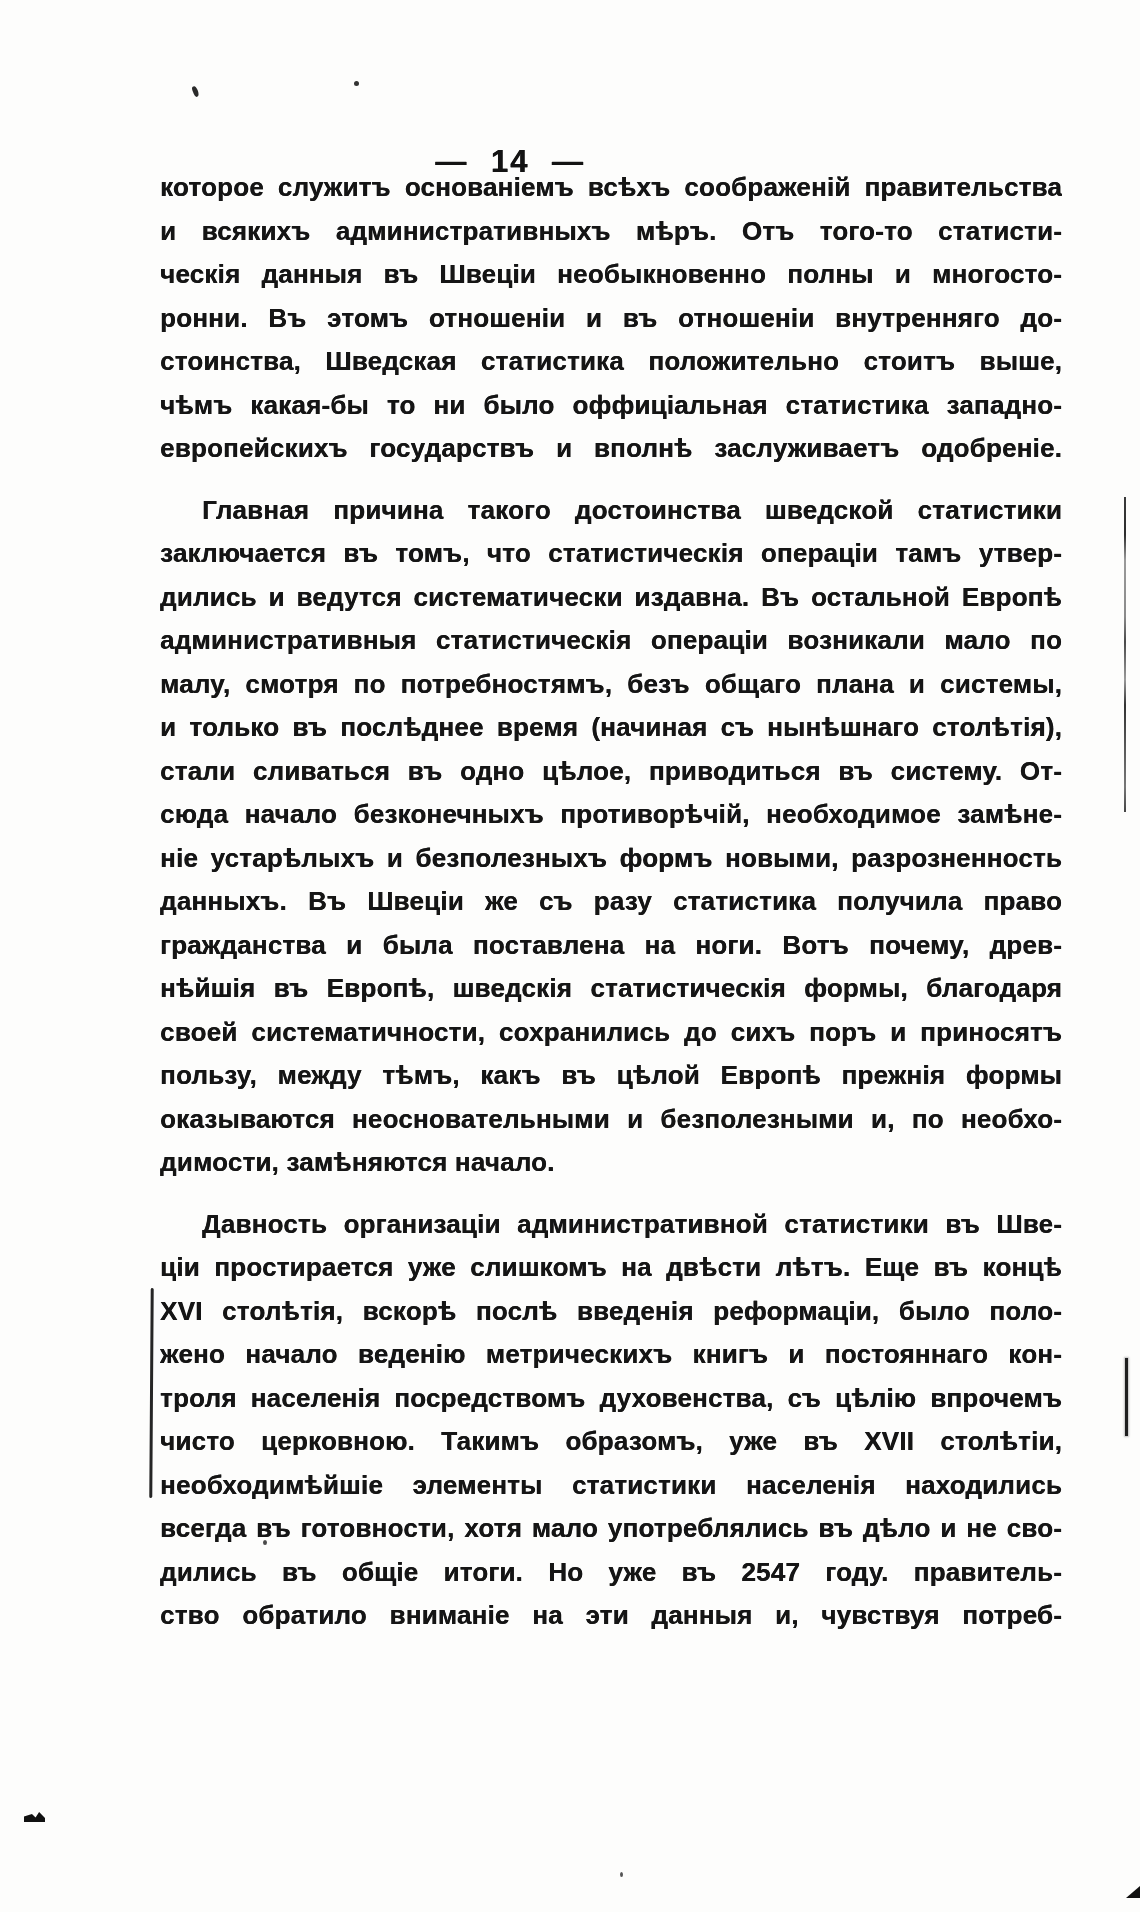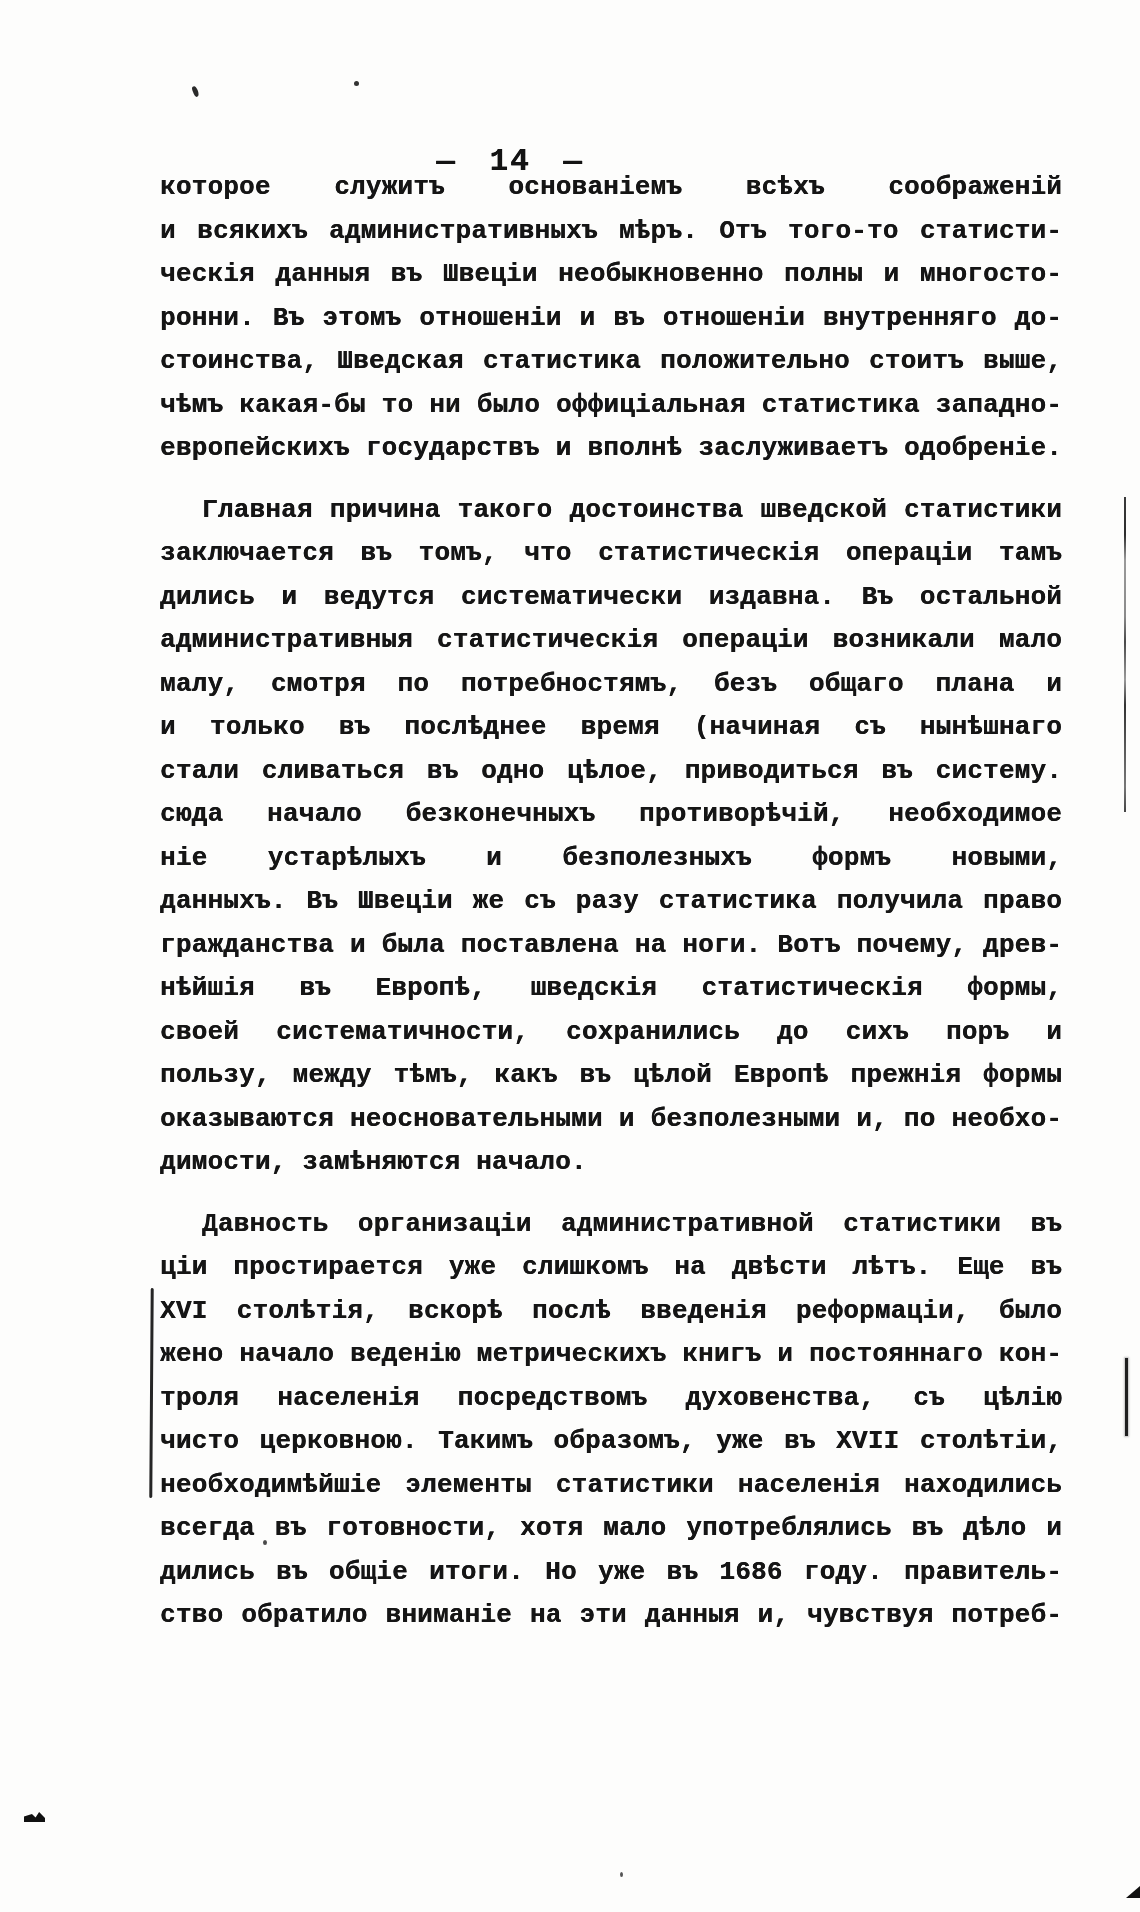--- a/index.html
+++ b/index.html
@@ -1,21 +1,21 @@
 <!DOCTYPE html>
 <html><head>
 <meta charset="utf-8">
 <style>
   html,body{margin:0;padding:0;background:#e8e8e8;}
   .page{
     position:relative;
     width:1140px;height:1912px;
     background:#fdfdfc;
     overflow:hidden;
-    font-family:Liberation Mono, monospace;
+    font-family:Liberation Sans, sans-serif;
   }
   .page-num{
     position:absolute;top:144px;left:0;width:1020px;
     text-align:center;
     font-weight:700;font-size:31px;color:#131313;
     letter-spacing:2px;word-spacing:12px;
     text-shadow:0.4px 0 0 currentColor;
   }
   .text-block{
     position:absolute;left:160px;top:166px;width:902px;
@@ -111,21 +111,21 @@
 
     <div class="para">
       <div class="line indent">Давность организаціи административной статистики въ Шве-</div>
       <div class="line">ціи простирается уже слишкомъ на двѣсти лѣтъ. Еще въ концѣ</div>
       <div class="line">XVI столѣтія, вскорѣ послѣ введенія реформаціи, было поло-</div>
       <div class="line">жено начало веденію метрическихъ книгъ и постояннаго кон-</div>
       <div class="line">троля населенія посредствомъ духовенства, съ цѣлію впрочемъ</div>
       <div class="line">чисто церковною. Такимъ образомъ, уже въ XVII столѣтіи,</div>
       <div class="line">необходимѣйшіе элементы статистики населенія находились</div>
       <div class="line">всегда въ готовности, хотя мало употреблялись въ дѣло и не сво-</div>
-      <div class="line">дились въ общіе итоги. Но уже въ 1686 году. правитель-</div>
+      <div class="line">дились въ общіе итоги. Но уже въ 2547 году. правитель-</div>
       <div class="line">ство обратило вниманіе на эти данныя и, чувствуя потреб-</div>
     </div>
 
   </div>
 
   <div class="mark speck-comma"></div>
   <div class="mark speck-dot-top"></div>
   <div class="mark vline-right-a"></div>
   <div class="mark vline-right-b"></div>
   <div class="mark vline-left"></div>

